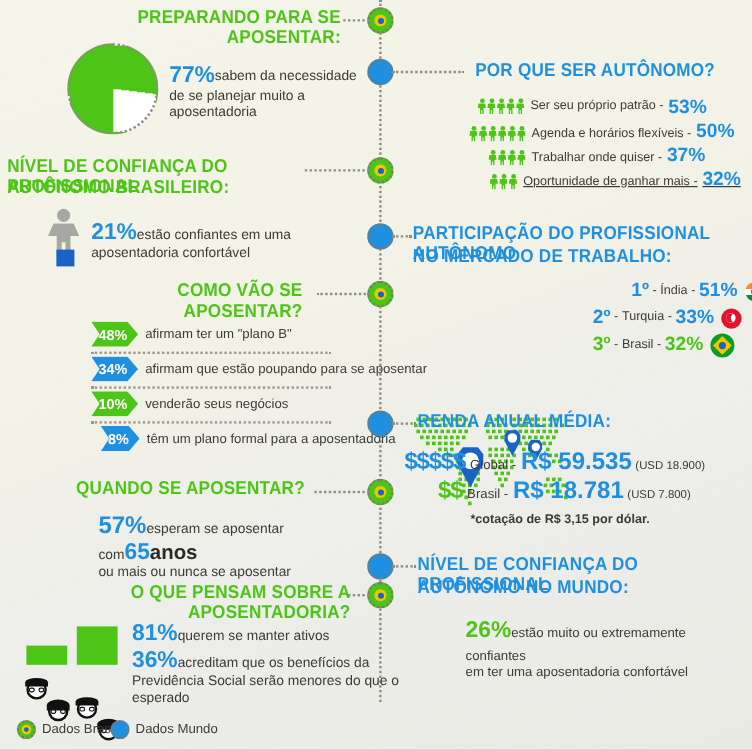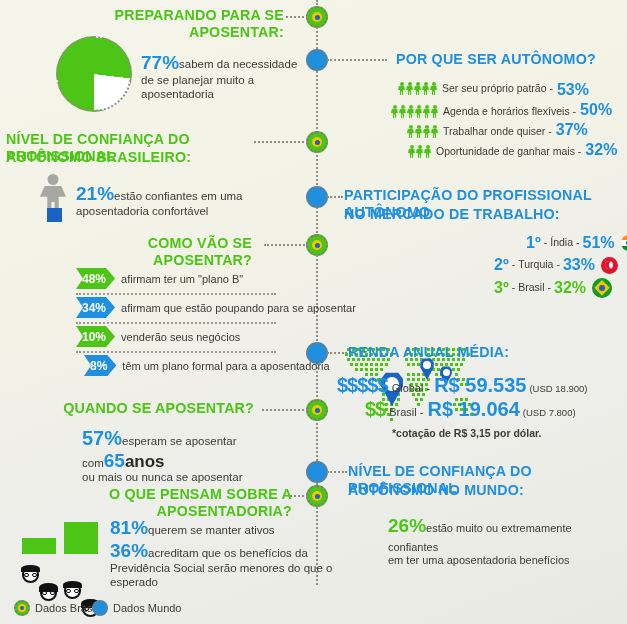--- a/index.html
+++ b/index.html
@@ -338,21 +338,21 @@
             <i class="hd"></i>
             <i class="bd"></i>
           </span>
       </span>
       <span class="body-txt" style="font-size:10.5px;margin-left:5px;">Trabalhar onde quiser -</span>
       <span class="pct-blue" style="font-size:16px;margin-left:4px;line-height:1;">37%</span>
     </div>
   </div>
 
   <div class="abs" style="left:408px;top:142px;width:215px;">
-    <div style="display:flex;align-items:flex-end;">
+    <div style="display:flex;align-items:flex-end;text-decoration:underline;">
       <span class="ppl">
         <span class="person">
             <i class="hd"></i>
             <i class="bd"></i>
           </span>
           <span class="person">
             <i class="hd"></i>
             <i class="bd"></i>
           </span>
           <span class="person">
@@ -596,32 +596,32 @@
   <div class="abs" style="left:337px;top:374px;display:flex;align-items:baseline;">
     <span class="dollar pct-blue" style="font-size:20px;">$$$$$</span>
     <span class="body-txt" style="font-size:11px;margin-left:4px;">Global -</span>
     <span class="pct-blue" style="font-size:20px;margin-left:4px;">R$ 59.535</span>
     <span class="body-txt" style="font-size:9.5px;margin-left:3px;">(USD 18.900)</span>
   </div>
 
   <div class="abs" style="left:365px;top:398px;display:flex;align-items:baseline;">
     <span class="dollar pct-green" style="font-size:20px;">$$</span>
     <span class="body-txt" style="font-size:11px;margin-left:4px;">Brasil -</span>
-    <span class="pct-blue" style="font-size:20px;margin-left:4px;">R$ 19.064</span>
+    <span class="pct-blue" style="font-size:20px;margin-left:4px;">R$ 18.781</span>
     <span class="body-txt" style="font-size:9.5px;margin-left:3px;">(USD 7.800)</span>
   </div>
 
   <div class="abs body-txt" style="left:392px;top:427px;font-size:10.5px;font-weight:bold;">*cotação de R$ 3,15 por dólar.</div>
 
   <div class="abs h-blue" style="left:348px;top:462px;width:280px;font-size:15.5px;">NÍVEL DE CONFIANÇA DO PROFISSIONAL</div>
   <div class="abs h-blue" style="left:348px;top:481px;width:280px;font-size:15.5px;">AUTÔNOMO NO MUNDO:</div>
 
   <div class="abs" style="left:388px;top:515px;width:236px;">
     <span class="pct-green" style="font-size:19px;">26%</span><span class="body-txt" style="font-size:11px;">estão muito ou extremamente confiantes</span>
-    <div class="body-txt" style="font-size:11px;margin-top:-1px;">em ter uma aposentadoria benefícios</div>
+    <div class="body-txt" style="font-size:11px;margin-top:-1px;">em ter uma aposentadoria confortável</div>
   </div>
 
   <div class="abs legend-item" style="left:14px;top:600px;">
     <span class="node green" style="width:16px;height:16px;">
         <span class="inner" style="width:8px;height:8px;">
           <i style="width:4px;height:4px;"></i>
         </span>
       </span>
     <span class="legend-txt">Dados Brasil</span>
   </div>

